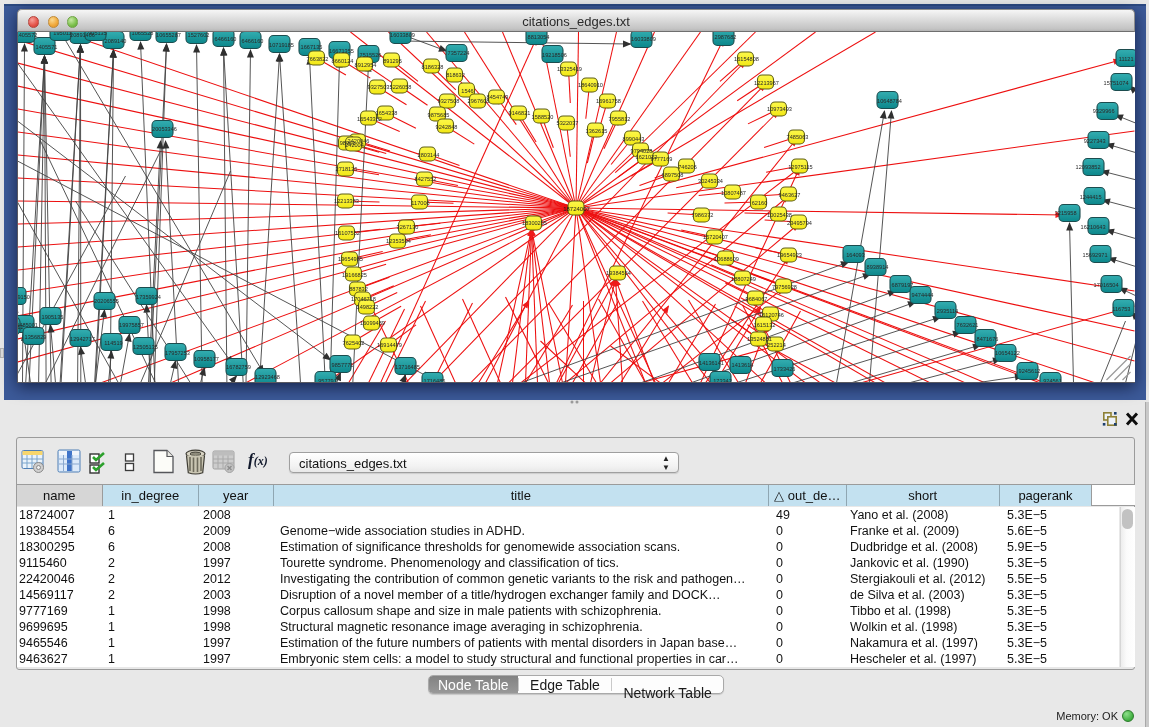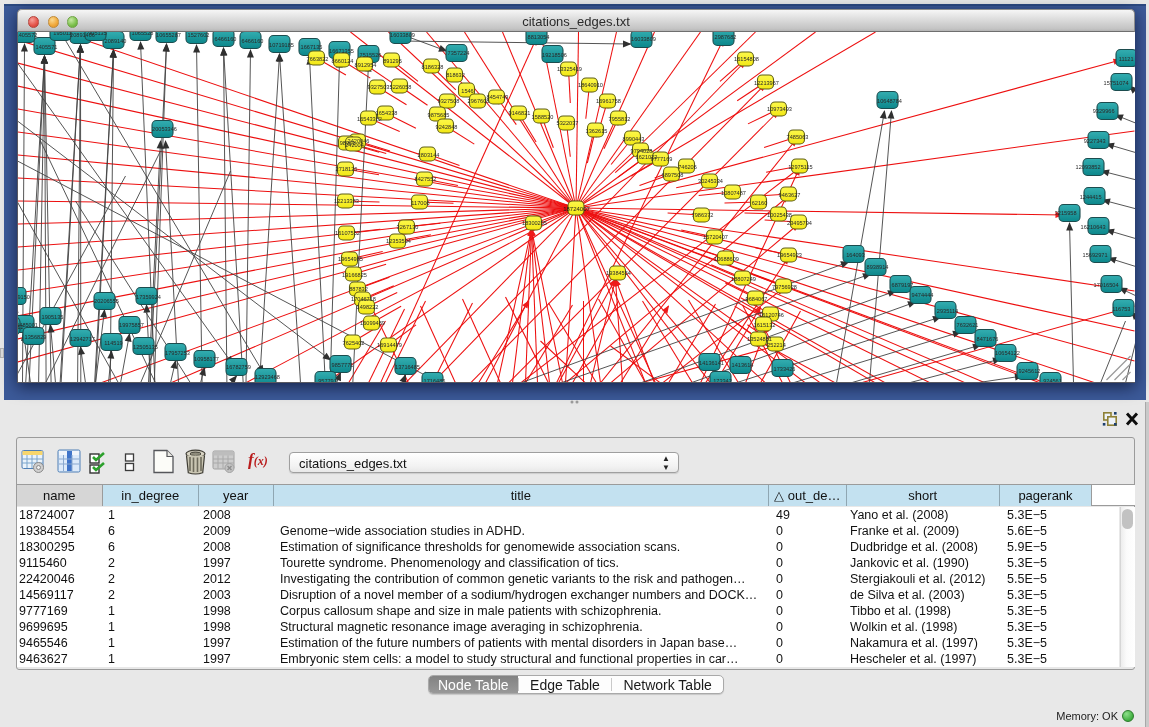--- a/index.html
+++ b/index.html
@@ -11,21 +11,21 @@
 #titlebar { position:absolute; left:-1px; top:0; width:1118px; height:22.5px; border-radius:5px 5px 0 0;
   background:linear-gradient(#f6f6f6,#dcdcdc 45%,#c3c3c3 90%,#b4b4b4); border:1px solid #8d8d8d; border-bottom:1px solid #6f6f6f; }
 #titlebar .tl { position:absolute; top:6px; width:11.5px; height:11.5px; border-radius:50%; }
 #title { position:absolute; top:4px; width:100%; text-align:center; font-size:13px; font-weight:normal; color:#2b2b2b; }
 #canvas { position:absolute; left:-0.5px; top:22.5px; width:1117px; height:350px; background:#fff; overflow:hidden; }
 #tp-head { position:absolute; left:0; top:402px; width:1149px; height:30px; }
 #tp-title { position:absolute; left:10px; top:9px; font-size:13px; color:#2e2e2e; }
 #panel { position:absolute; left:16px; top:437px; width:1119px; height:233px;
   border:1px solid #9b9b9b; border-radius:3px; background:#e8e8e8; }
 .tbi { position:absolute; }
-.fx { position:absolute; left:248px; top:450px; font-size:17px; font-style:italic; font-weight:bold; color:#b91c1c; font-family:"Liberation Serif",serif; }
+.fx { position:absolute; left:248px; top:450px; font-size:17px; font-style:italic; font-weight:bold; color:#0f172a; font-family:"Liberation Serif",serif; }
 .fx span { font-size:12px; }
 #combo { position:absolute; left:289px; top:451.5px; width:390px; height:21px; border:1px solid #9f9f9f;
   border-radius:4px; background:linear-gradient(#fff,#f2f2f2 70%,#e8e8e8); box-shadow:0 1px 1px rgba(0,0,0,.12); }
 #combo .txt { position:absolute; left:9px; top:3px; font-size:13px; color:#111; }
 #combo .arr { position:absolute; right:8px; top:1px; font-size:8px; color:#222; line-height:9px; text-align:center; }
 #thead { position:absolute; left:17px; top:484px; width:1118px; height:22px; background:#fff;
   border-top:1px solid #9b9b9b; border-bottom:1px solid #9b9b9b; font-size:13px; color:#111; }
 #thead span { position:absolute; top:0; padding-top:3px; text-align:center; border-right:1px solid #8fa6b2; height:21px; background:#c3e1f0; }
 #tbody { position:absolute; left:17px; top:507px; width:1102px; height:160px; background:#fff; font-size:12.5px; color:#111; }
 .trow { position:absolute; left:0; width:100%; height:16px; line-height:16px; white-space:nowrap; }
@@ -736,21 +736,21 @@
         <span class="c2">2012</span>
         <span class="c3">Investigating the contribution of common genetic variants to the risk and pathogen…</span>
         <span class="c4">0</span>
         <span class="c5">Stergiakouli et al. (2012)</span>
         <span class="c6">5.5E−5</span>
       </div>
 <div class="trow" style="top:80px">
         <span class="c0">14569117</span>
         <span class="c1">2</span>
         <span class="c2">2003</span>
-        <span class="c3">Disruption of a novel member of a sodium/hydrogen exchanger numbers and DOCK…</span>
+        <span class="c3">Disruption of a novel member of a title/hydrogen exchanger family and DOCK…</span>
         <span class="c4">0</span>
         <span class="c5">de Silva et al. (2003)</span>
         <span class="c6">5.3E−5</span>
       </div>
 <div class="trow" style="top:96px">
         <span class="c0">9777169</span>
         <span class="c1">1</span>
         <span class="c2">1998</span>
         <span class="c3">Corpus callosum shape and size in male patients with schizophrenia.</span>
         <span class="c4">0</span>
@@ -785,16 +785,16 @@
         <span class="c6">5.3E−5</span>
       </div>
     </div>
   <div id="sbar"></div>
     <div id="sthumb"></div>
   <div id="tabs">
     <div class="tab sel">Node Table</div>
       <div class="sep"></div>
     <div class="tab" style="padding:0 11.5px">Edge Table</div>
       <div class="sep"></div>
-    <div class="tab" style="padding:0 11px">Network Table</div>
+    <div class="tab" style="padding:8px 11px">Network Table</div>
   </div>
   <div id="mem">Memory: OK</div>
     <div id="memdot"></div>
 </div>
 </body></html>

